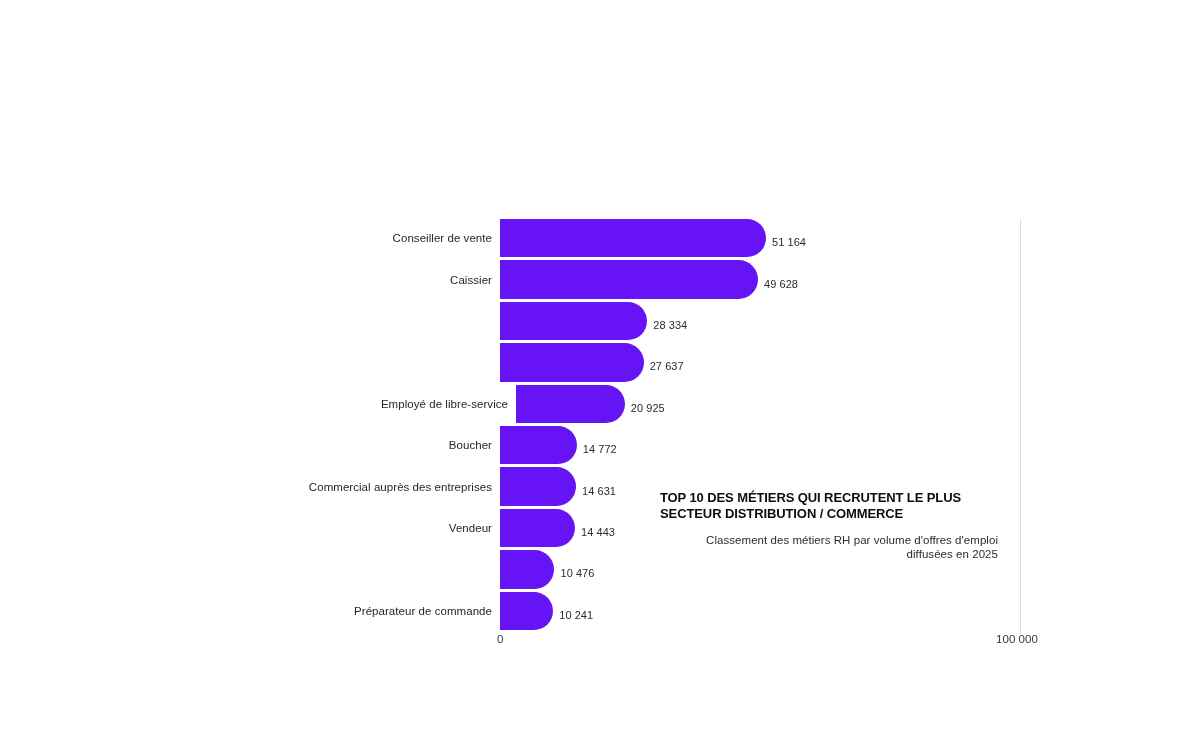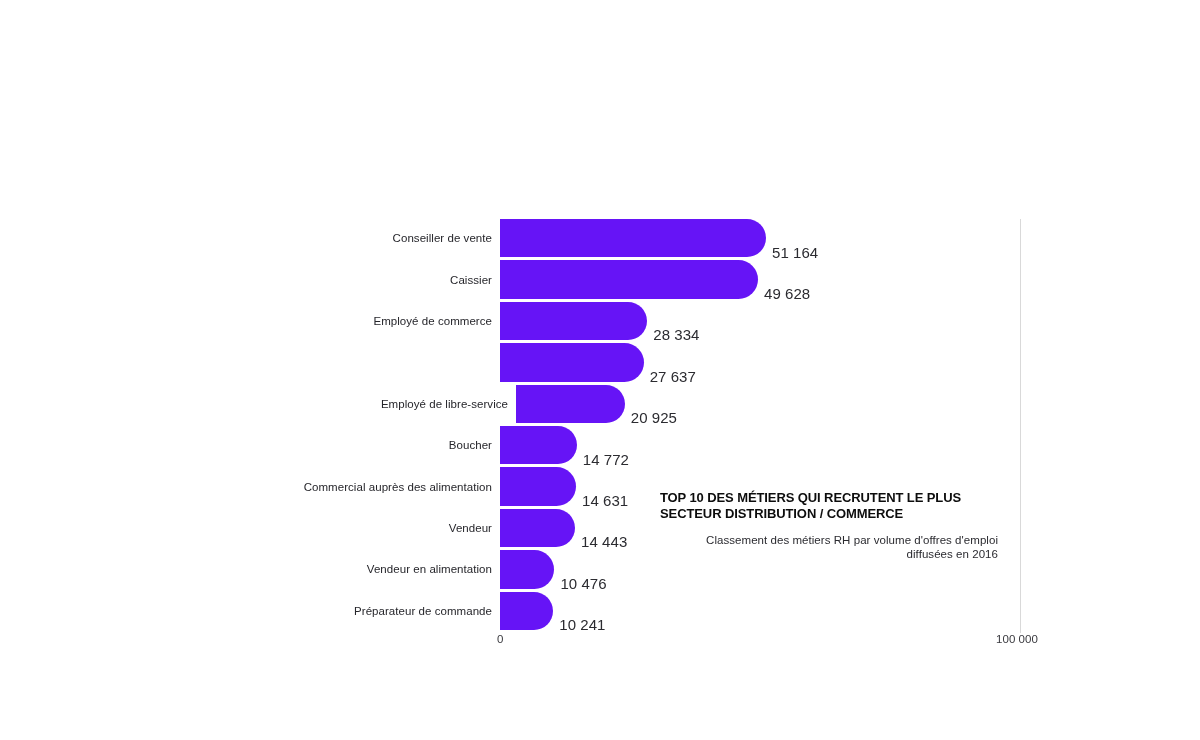--- a/index.html
+++ b/index.html
@@ -64,26 +64,26 @@
     position: absolute;
     left: 500px;
     top: 0;
     height: 100%;
     background: #6614f6;
     border-radius: 0 9999px 9999px 0;
   }
 
   .val-label {
     position: absolute;
-    top: 14px;
+    top: 4px;
     height: 100%;
     display: flex;
     align-items: center;
     white-space: nowrap;
-    font-size: 15px;
+    font-size: 11px;
     color: #2b2b30;
     letter-spacing: 0.05px;
   }
 
   
   .axis-tick {
     position: absolute;
     top: 633px;
     font-size: 11.5px;
     color: #3a3a3f;
@@ -134,61 +134,59 @@
         <div class="cat-label">Conseiller de vente</div>
         <div class="bar" style="width: 266.053px; background: rgb(102, 20, 246);"></div>
         <div class="val-label" style="left: 772.053px;">51 164</div>
       </div>
       <div class="bar-row" style="top: 260.4px; height: 38.4px;">
         <div class="cat-label">Caissier</div>
         <div class="bar" style="width: 258.066px; background: rgb(102, 20, 246);"></div>
         <div class="val-label" style="left: 764.066px;">49 628</div>
       </div>
       <div class="bar-row" style="top: 301.8px; height: 38.4px;">
-        <div class="cat-label">Employé de commerce</div>
         <div class="bar" style="width: 147.337px; background: rgb(102, 20, 246);"></div>
         <div class="val-label" style="left: 653.337px; text-align: right;">28 334</div>
       </div>
       <div class="bar-row" style="top: 343.2px; height: 38.4px;">
         <div class="bar" style="width: 143.712px; background: rgb(102, 20, 246);"></div>
         <div class="val-label" style="left: 649.712px;">27 637</div>
       </div>
       <div class="bar-row" style="top: 384.6px; height: 38.4px; margin-left: 16px;">
         <div class="cat-label">Employé de libre-service</div>
         <div class="bar" style="width: 108.81px; background: rgb(102, 20, 246);"></div>
         <div class="val-label" style="left: 614.81px;">20 925</div>
       </div>
       <div class="bar-row" style="top: 426px; height: 38.4px;">
         <div class="cat-label">Boucher</div>
         <div class="bar" style="width: 76.8144px; background: rgb(102, 20, 246);"></div>
         <div class="val-label" style="left: 582.814px;">14 772</div>
       </div>
       <div class="bar-row" style="top: 467.4px; height: 38.4px;">
-        <div class="cat-label">Commercial auprès des alimentation</div>
+        <div class="cat-label">Commercial auprès des entreprises</div>
         <div class="bar" style="width: 76.0812px; background: rgb(102, 20, 246);"></div>
         <div class="val-label" style="left: 582.081px;">14 631</div>
       </div>
       <div class="bar-row" style="top: 508.8px; height: 38.4px;">
         <div class="cat-label">Vendeur</div>
         <div class="bar" style="width: 75.1036px; background: rgb(102, 20, 246);"></div>
         <div class="val-label" style="left: 581.104px;">14 443</div>
       </div>
       <div class="bar-row" style="top: 550.2px; height: 38.4px;">
-        <div class="cat-label">Vendeur en alimentation</div>
         <div class="bar" style="width: 54.4752px; background: rgb(102, 20, 246);"></div>
         <div class="val-label" style="left: 560.475px;">10 476</div>
       </div>
       <div class="bar-row" style="top: 591.6px; height: 38.4px;">
         <div class="cat-label">Préparateur de commande</div>
         <div class="bar" style="width: 53.2532px; background: rgb(102, 20, 246);"></div>
         <div class="val-label" style="left: 559.253px;">10 241</div>
       </div>
     </div>
 
   <div class="axis-tick" id="axis-tick-min">0</div>
   <div class="axis-tick" id="axis-tick-max">100 000</div>
 
   <div id="title-block">
     <div id="chart-title">TOP 10 DES MÉTIERS QUI RECRUTENT LE PLUS SECTEUR DISTRIBUTION / COMMERCE</div>
-    <div id="chart-subtitle">Classement des métiers RH par volume d'offres d'emploi diffusées en 2016</div>
+    <div id="chart-subtitle">Classement des métiers RH par volume d'offres d'emploi diffusées en 2025</div>
   </div>
 
 </div>
 
 </body></html>

